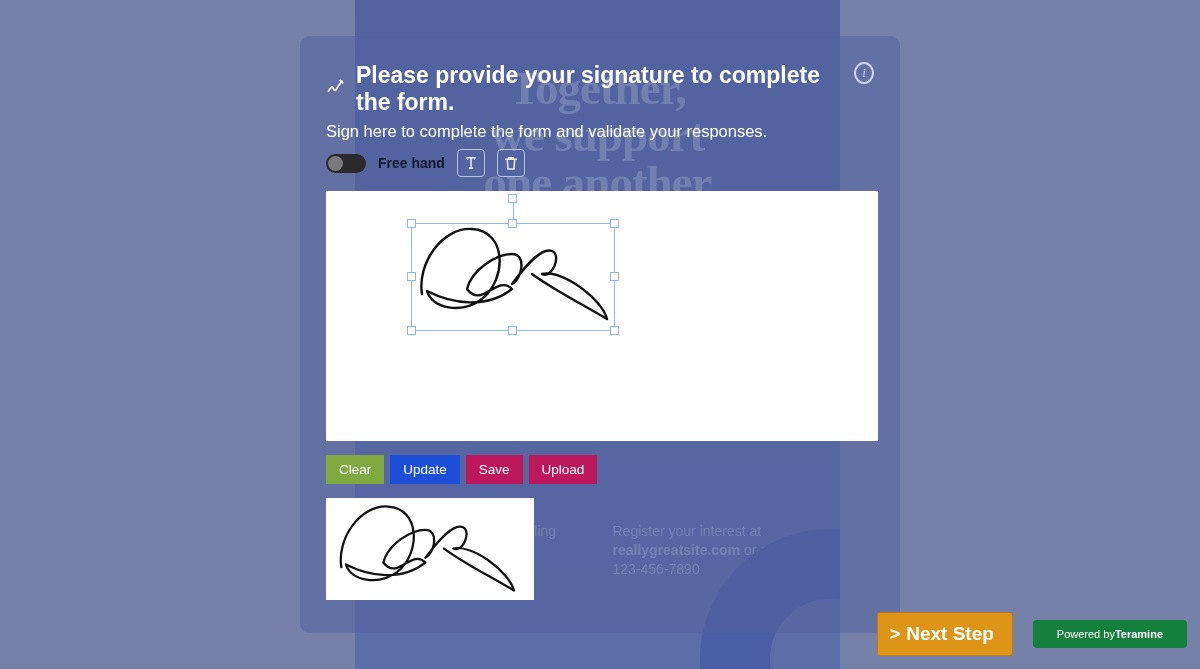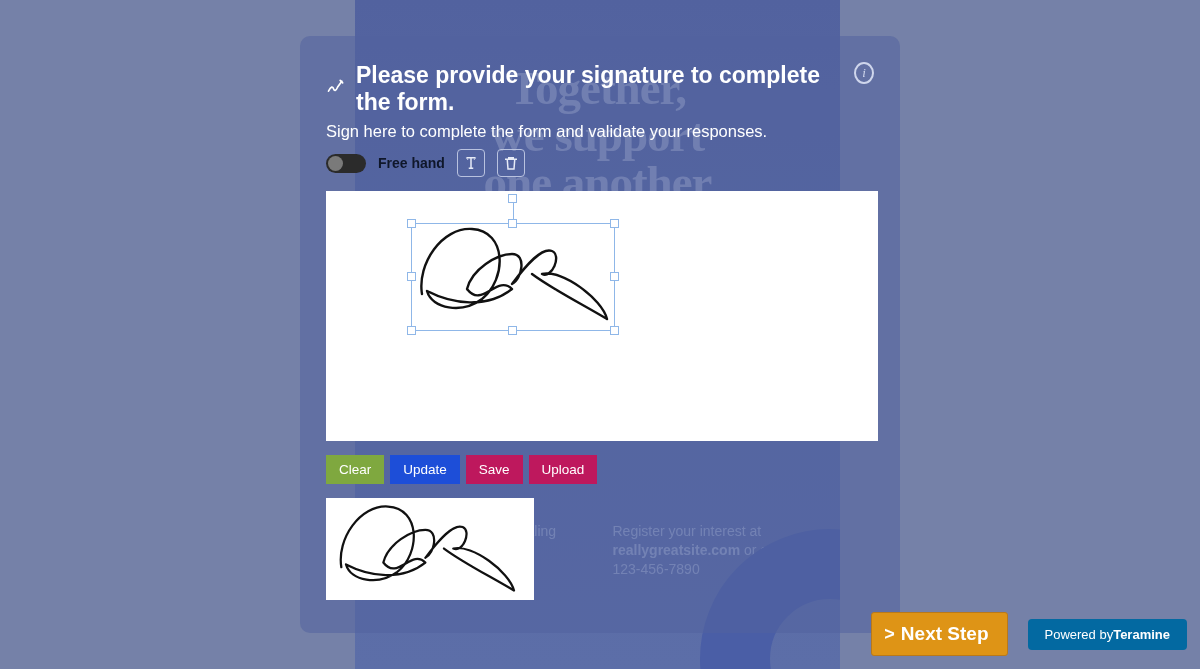--- a/index.html
+++ b/index.html
@@ -234,24 +234,24 @@
     gap: 6px;
     cursor: pointer;
   }
   .next-step .chev { font-size: 18px; font-weight: 800; }
 
   .powered {
     position: absolute;
     right: 13px;
     bottom: 13px;
     transform: translateX(0);
-    background: #0369a1;
+    background: #15803d;
     color: #fff;
-    font-size: 13px;
-    padding: 8px 17px;
+    font-size: 11px;
+    padding: 8px 24px;
     border-radius: 4px;
   }
   .powered strong { font-weight: 700; }
 
   
   .bottom-bar {
     position: absolute;
     right: 13px;
     bottom: 13px;
     display: flex;

